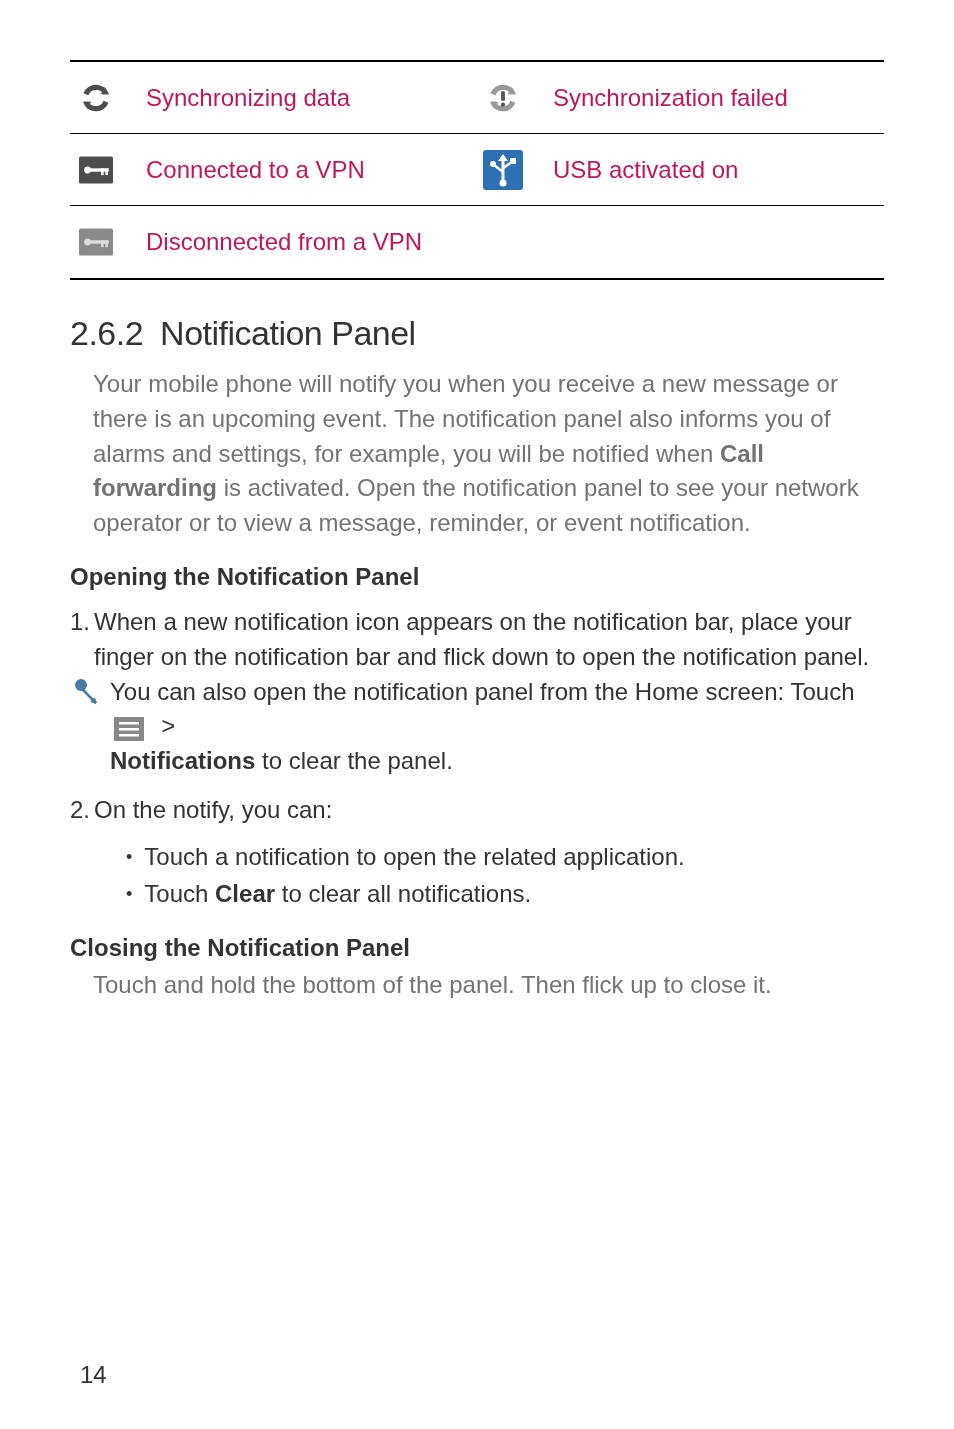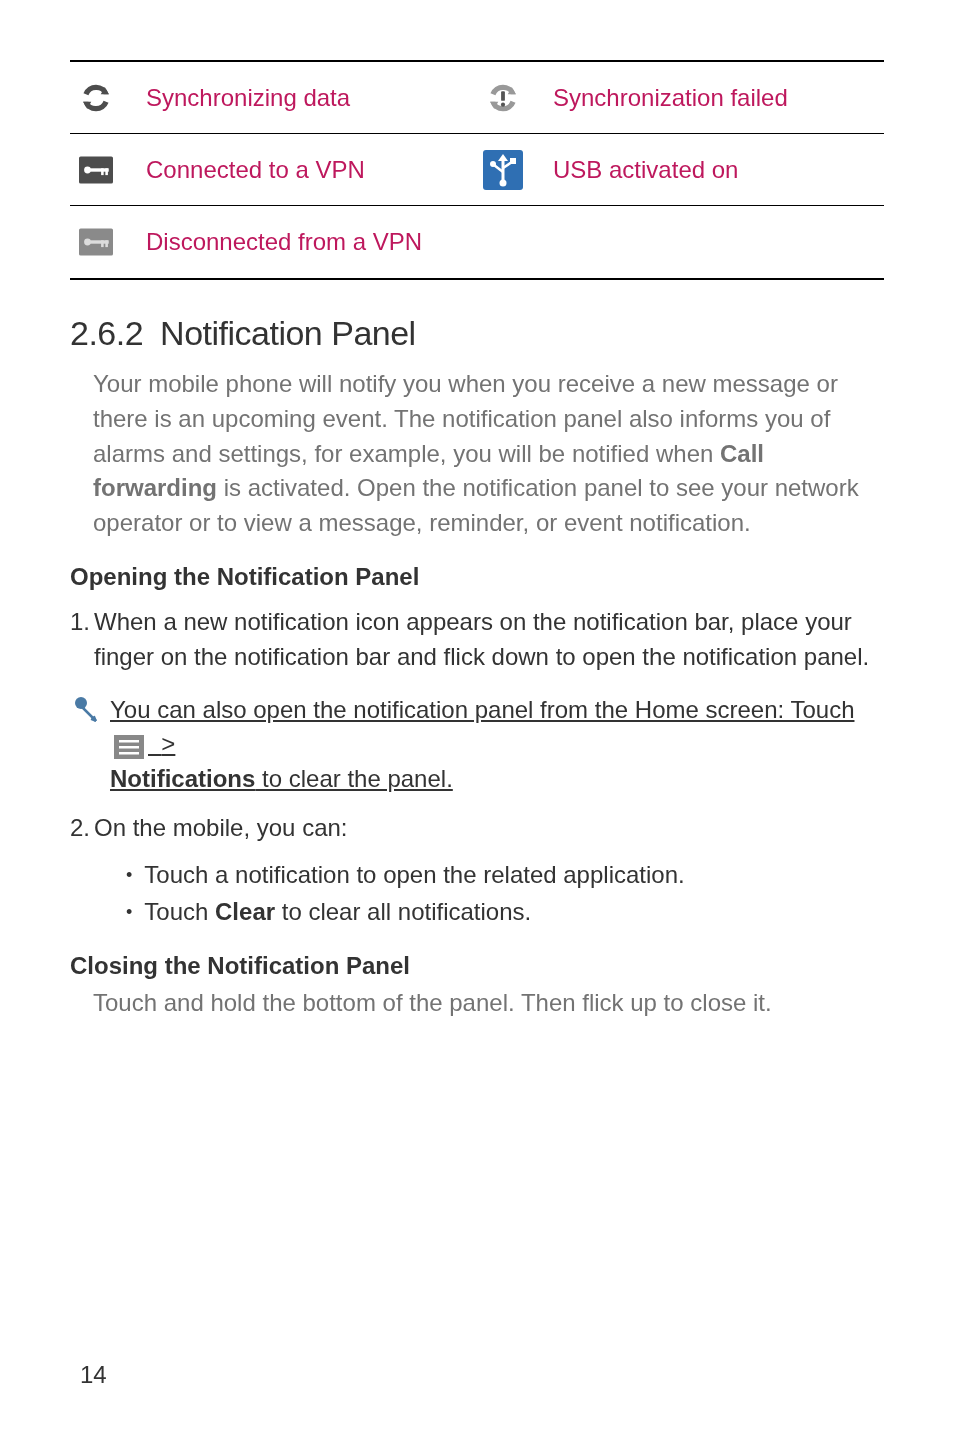--- a/index.html
+++ b/index.html
@@ -70,24 +70,22 @@
       font-size: 24px;
       line-height: 1.45;
       display: flex;
     }
     .step-num {
       flex-shrink: 0;
       margin-right: 4px;
     }
     .step-body { flex: 1; }
     .tip-row {
-      margin-top: 18px;
       display: flex;
       align-items: flex-start;
-      text-decoration: underline;
     }
     .tip-icon {
       width: 30px;
       height: 30px;
       flex-shrink: 0;
       margin-right: 10px;
       margin-top: 2px;
     }
     .tip-text {
       font-size: 24px;
@@ -243,21 +241,21 @@
       </svg>
     </span>
     &nbsp;<span>&gt;</span>
     <br>
     <b>Notifications</b><span> to clear the panel.</span>
   </div>
 </div>
 
 <div class="step">
   <span class="step-num">2.</span>
-  <span class="step-body">On the mobile, you can:</span>
+  <span class="step-body">On the notify, you can:</span>
 </div>
 
 <div class="bullet-list">
   <div class="bullet-item">
     <span class="bullet-dot">•</span>
     <span>Touch a notification to open the related application.</span>
   </div>
   <div class="bullet-item">
     <span class="bullet-dot">•</span>
     <span>

